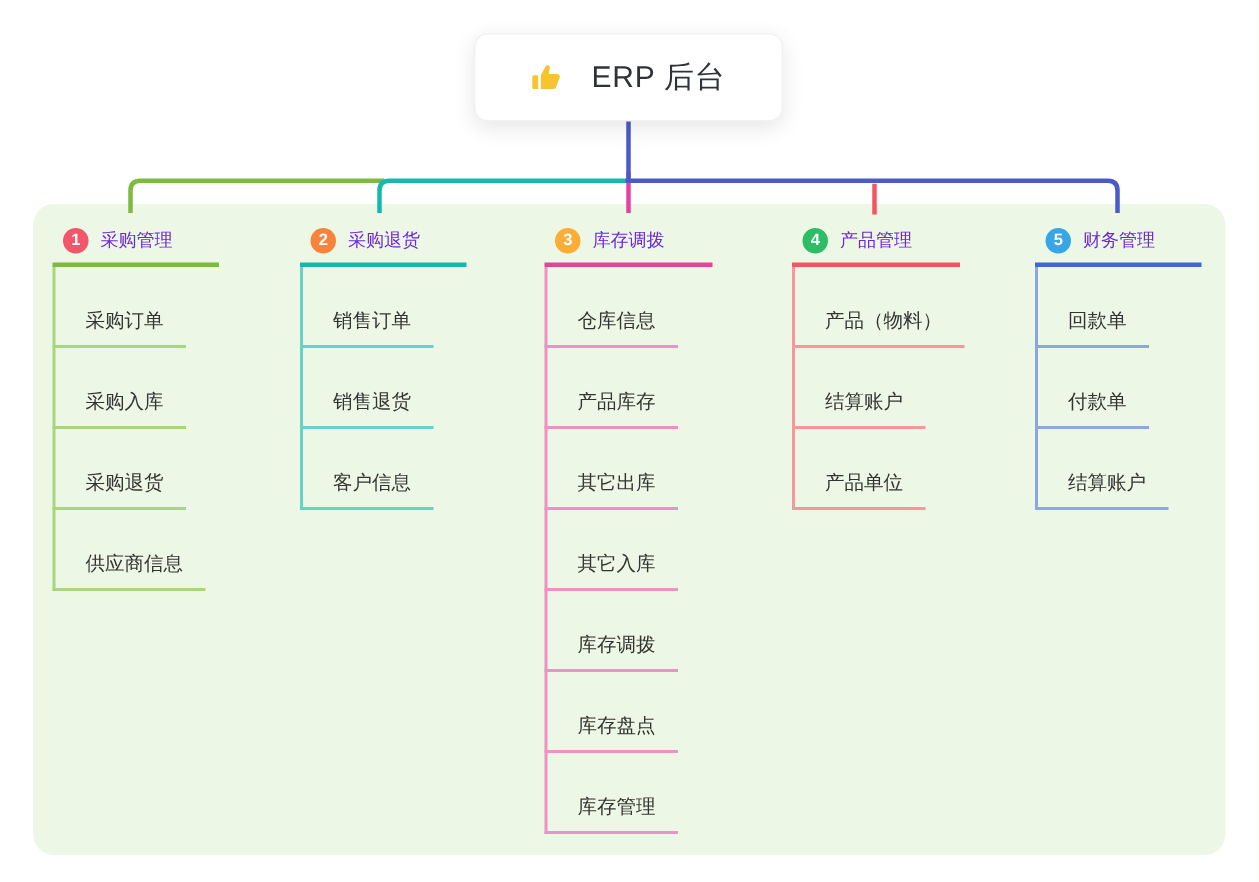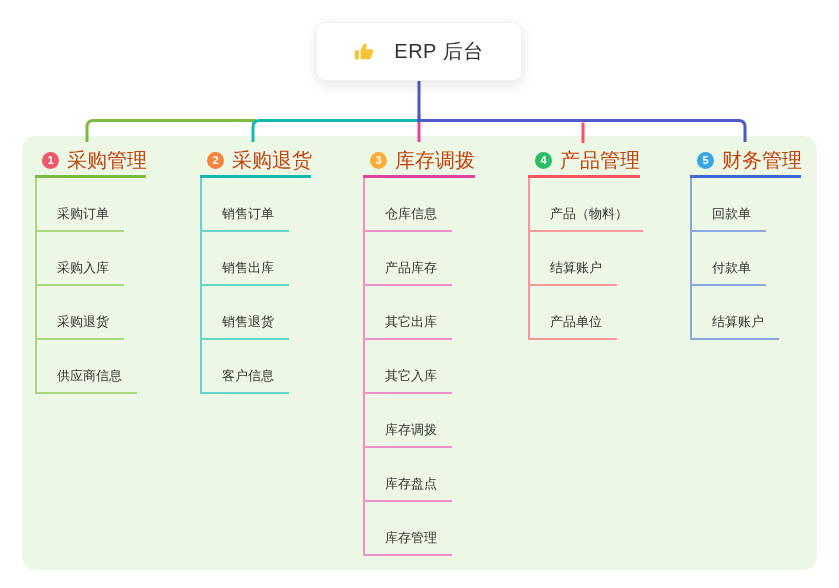--- a/index.html
+++ b/index.html
@@ -37,21 +37,21 @@
   .b5{left:690px;width:111px;}
   .branch-header{
     height:29px;border-bottom:3px solid var(--main);
     display:flex;align-items:center;gap:8px;padding-left:7px;
     white-space:nowrap;
   }
   .badge{
     width:17px;height:17px;border-radius:50%;flex:0 0 17px;
     color:#fff;font-size:11px;font-weight:700;line-height:17px;text-align:center;
   }
-  .btitle{font-size:20px;color:#c2410c;}
+  .btitle{font-size:12px;color:#6d28d9;}
   .children{position:relative;}
   .vline{position:absolute;left:0;top:0;bottom:0;width:2px;background:var(--light);}
   .child{height:54px;display:flex;align-items:flex-end;white-space:nowrap;}
   .clabel{
     display:inline-block;padding:0 15px 7px 22px;
     border-bottom:2px solid var(--light);
     font-size:13px;color:#333;
   }
 </style>
 </head>
@@ -99,23 +99,20 @@
 
 <div class="branch b2">
   <div class="branch-header" style="--main: #13b9ae;">
     <span class="badge" style="background-color: rgb(248, 131, 60);">2</span>
     <span class="btitle">采购退货</span>
   </div>
   <div class="children" style="--light: #66d3c9;">
     <div class="vline"></div>
     <div class="child">
         <span class="clabel">销售订单</span>
-      </div>
-    <div class="child">
-        <span class="clabel">销售出库</span>
       </div>
     <div class="child">
         <span class="clabel">销售退货</span>
       </div>
     <div class="child">
         <span class="clabel">客户信息</span>
       </div>
   </div>
 </div>
 

